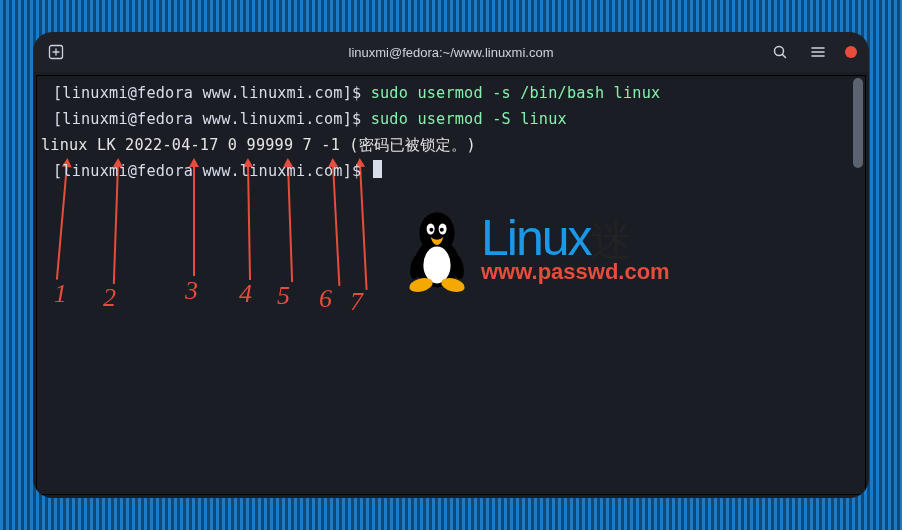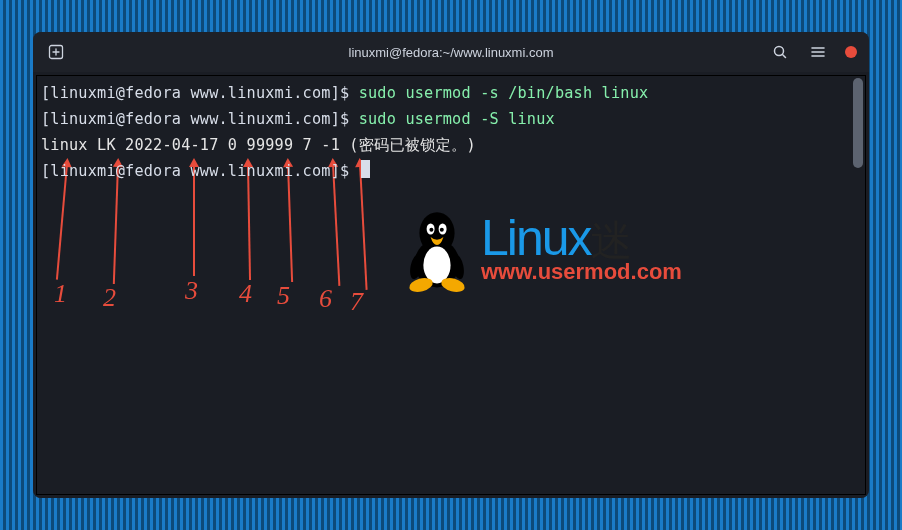--- a/index.html
+++ b/index.html
@@ -13,21 +13,21 @@
       );
       display: flex;
       align-items: center;
       justify-content: center;
       font-family: 'DejaVu Sans Mono', 'Liberation Mono', monospace;
     }
     .window {
       width: 836px;
       height: 466px;
       background: #2e3440;
-      border-radius: 8px;
+      border-radius: 20px;
       overflow: hidden;
       display: flex;
       flex-direction: column;
     }
     .titlebar {
       height: 40px;
       background: #1e2128;
       display: flex;
       align-items: center;
       padding: 0 12px;
@@ -79,21 +79,21 @@
       background: #5c6370;
       border-radius: 5px;
     }
     .term-line {
       white-space: pre;
       font-family: 'DejaVu Sans Mono', 'Liberation Mono', monospace;
       font-size: 15.2px;
       line-height: 26px;
       letter-spacing: 0.2px;
     }
-    .prompt { color: #d8dee9; }
+    .prompt { color: #d8dee9; margin-left: 12px; }
     .cmd { color: #86efac; }
     .output { color: #e5e5e5; }
     .cursor-block {
       display: inline-block;
       width: 9px; height: 18px;
       background: #d8dee9;
       vertical-align: -2px;
       margin-left: 2px;
     }
     .annotations {
@@ -209,21 +209,21 @@
           <circle cx="43" cy="36" r="2.5" fill="#000"></circle>
           <circle cx="56" cy="36" r="2.5" fill="#000"></circle>
           <path d="M42 45 Q50 52 58 45 Q55 55 50 55 Q45 55 42 45 Z" fill="#f4a800"></path>
           <ellipse cx="30" cy="105" rx="15" ry="8" fill="#f4a800" transform="rotate(-15 30 105)"></ellipse>
           <ellipse cx="70" cy="105" rx="15" ry="8" fill="#f4a800" transform="rotate(15 70 105)"></ellipse>
           <ellipse cx="24" cy="82" rx="7" ry="16" fill="#000" transform="rotate(12 24 82)"></ellipse>
           <ellipse cx="76" cy="82" rx="7" ry="16" fill="#000" transform="rotate(-12 76 82)"></ellipse>
         </svg>
         <div class="wm-text">
           <div class="linux-text"><span class="l-blue">Linux</span><span class="l-cn">迷</span></div>
-          <div class="url-text">www.usermod.com</div>
+          <div class="url-text">www.passwd.com</div>
         </div>
       </div>
 
       <div class="annotations">
         <div class="arrow slant" style="left:29px; top:88px; height:116px; transform:rotate(5deg)"></div>
         <div class="arrow slant" style="left:80px; top:88px; height:120px; transform:rotate(2deg)"></div>
         <div class="arrow" style="left:156px; top:88px; height:112px;"></div>
         <div class="arrow slant" style="left:210px; top:88px; height:116px; transform:rotate(-1deg)"></div>
         <div class="arrow slant" style="left:250px; top:88px; height:118px; transform:rotate(-2deg)"></div>
         <div class="arrow slant" style="left:295px; top:88px; height:122px; transform:rotate(-3deg)"></div>

